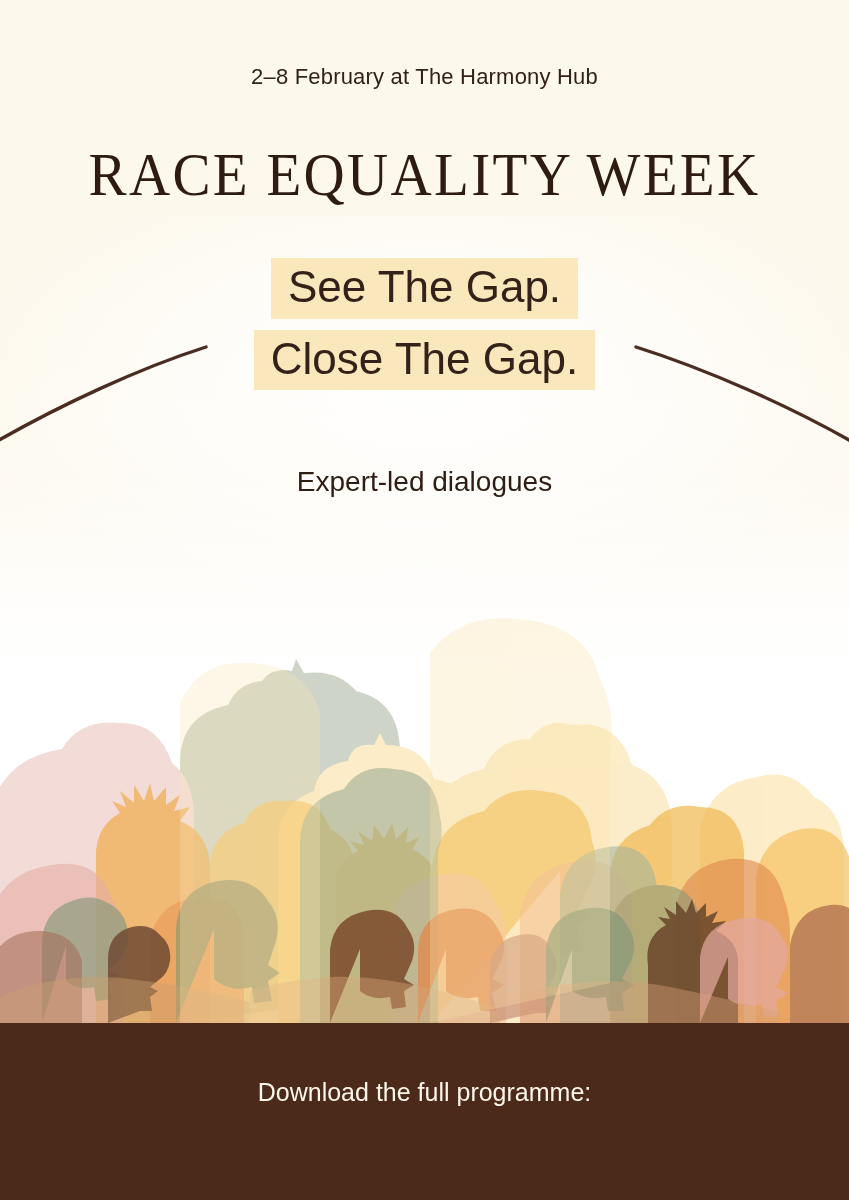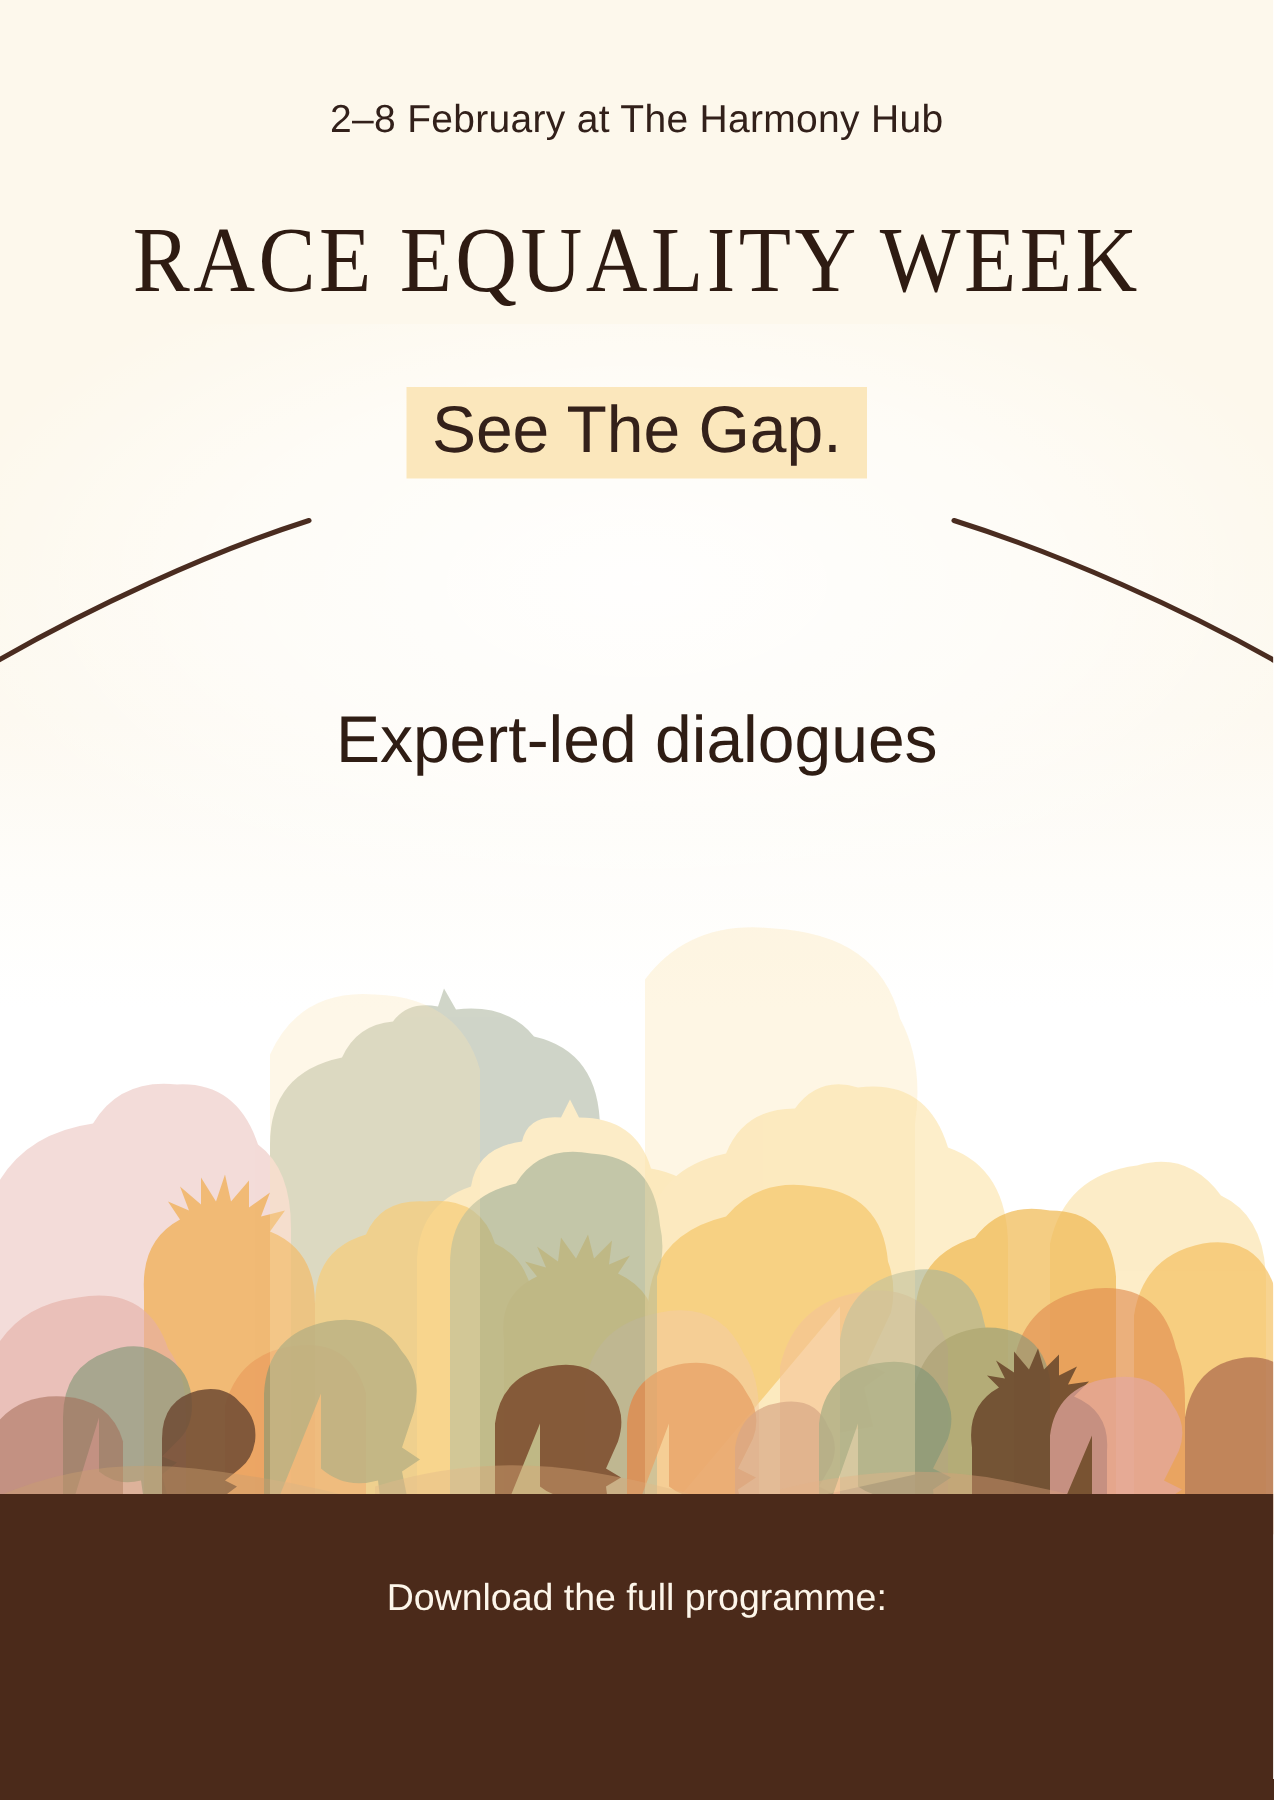--- a/index.html
+++ b/index.html
@@ -60,21 +60,21 @@
     height: 430px;
   }
 
   
   .eyebrow {
     position: absolute;
     left: 0;
     right: 0;
     top: 64px;
     text-align: center;
-    font-size: 26px;
+    font-size: 22px;
     color: #32201a;
     letter-spacing: 0.2px;
   }
   .main-title {
     position: absolute;
     left: 0;
     right: 0;
     top: 143px;
     text-align: center;
     font-family: "Liberation Serif", "DejaVu Serif", serif;
@@ -104,32 +104,32 @@
     font-size: 44px;
     line-height: 1.22;
     padding: 2px 17px 5px 17px;
   }
   .subtitle {
     position: absolute;
     left: 0;
     right: 0;
     top: 462px;
     text-align: center;
-    font-size: 44px;
+    font-size: 28px;
     line-height: 1.46;
     color: #2f1d14;
   }
 
   
   .footer-bar {
     position: absolute;
     left: 0;
     right: 0;
     bottom: 0;
-    height: 204px;
+    height: 177px;
     background: #4b2a1a;
   }
   .footer-text {
     position: absolute;
     left: 0;
     right: 0;
     top: 52px;
     text-align: center;
     color: #fdf6ea;
     font-size: 25px;
@@ -243,20 +243,23 @@
   </svg>
 
   <div class="eyebrow">2–8 February at The Harmony Hub</div>
 
   <div class="main-title">RACE EQUALITY WEEK</div>
 
   <div class="highlights">
     <div class="hl-line">
       <span>See The Gap.</span>
     </div>
+    <div class="hl-line">
+      <span>Close The Gap.</span>
+    </div>
   </div>
 
   <div class="subtitle">
     <div>Expert-led dialogues</div>
   </div>
 
   <div class="footer-bar">
     <div class="footer-text">
       <span class="fline">Download the full programme:</span>
     </div>

